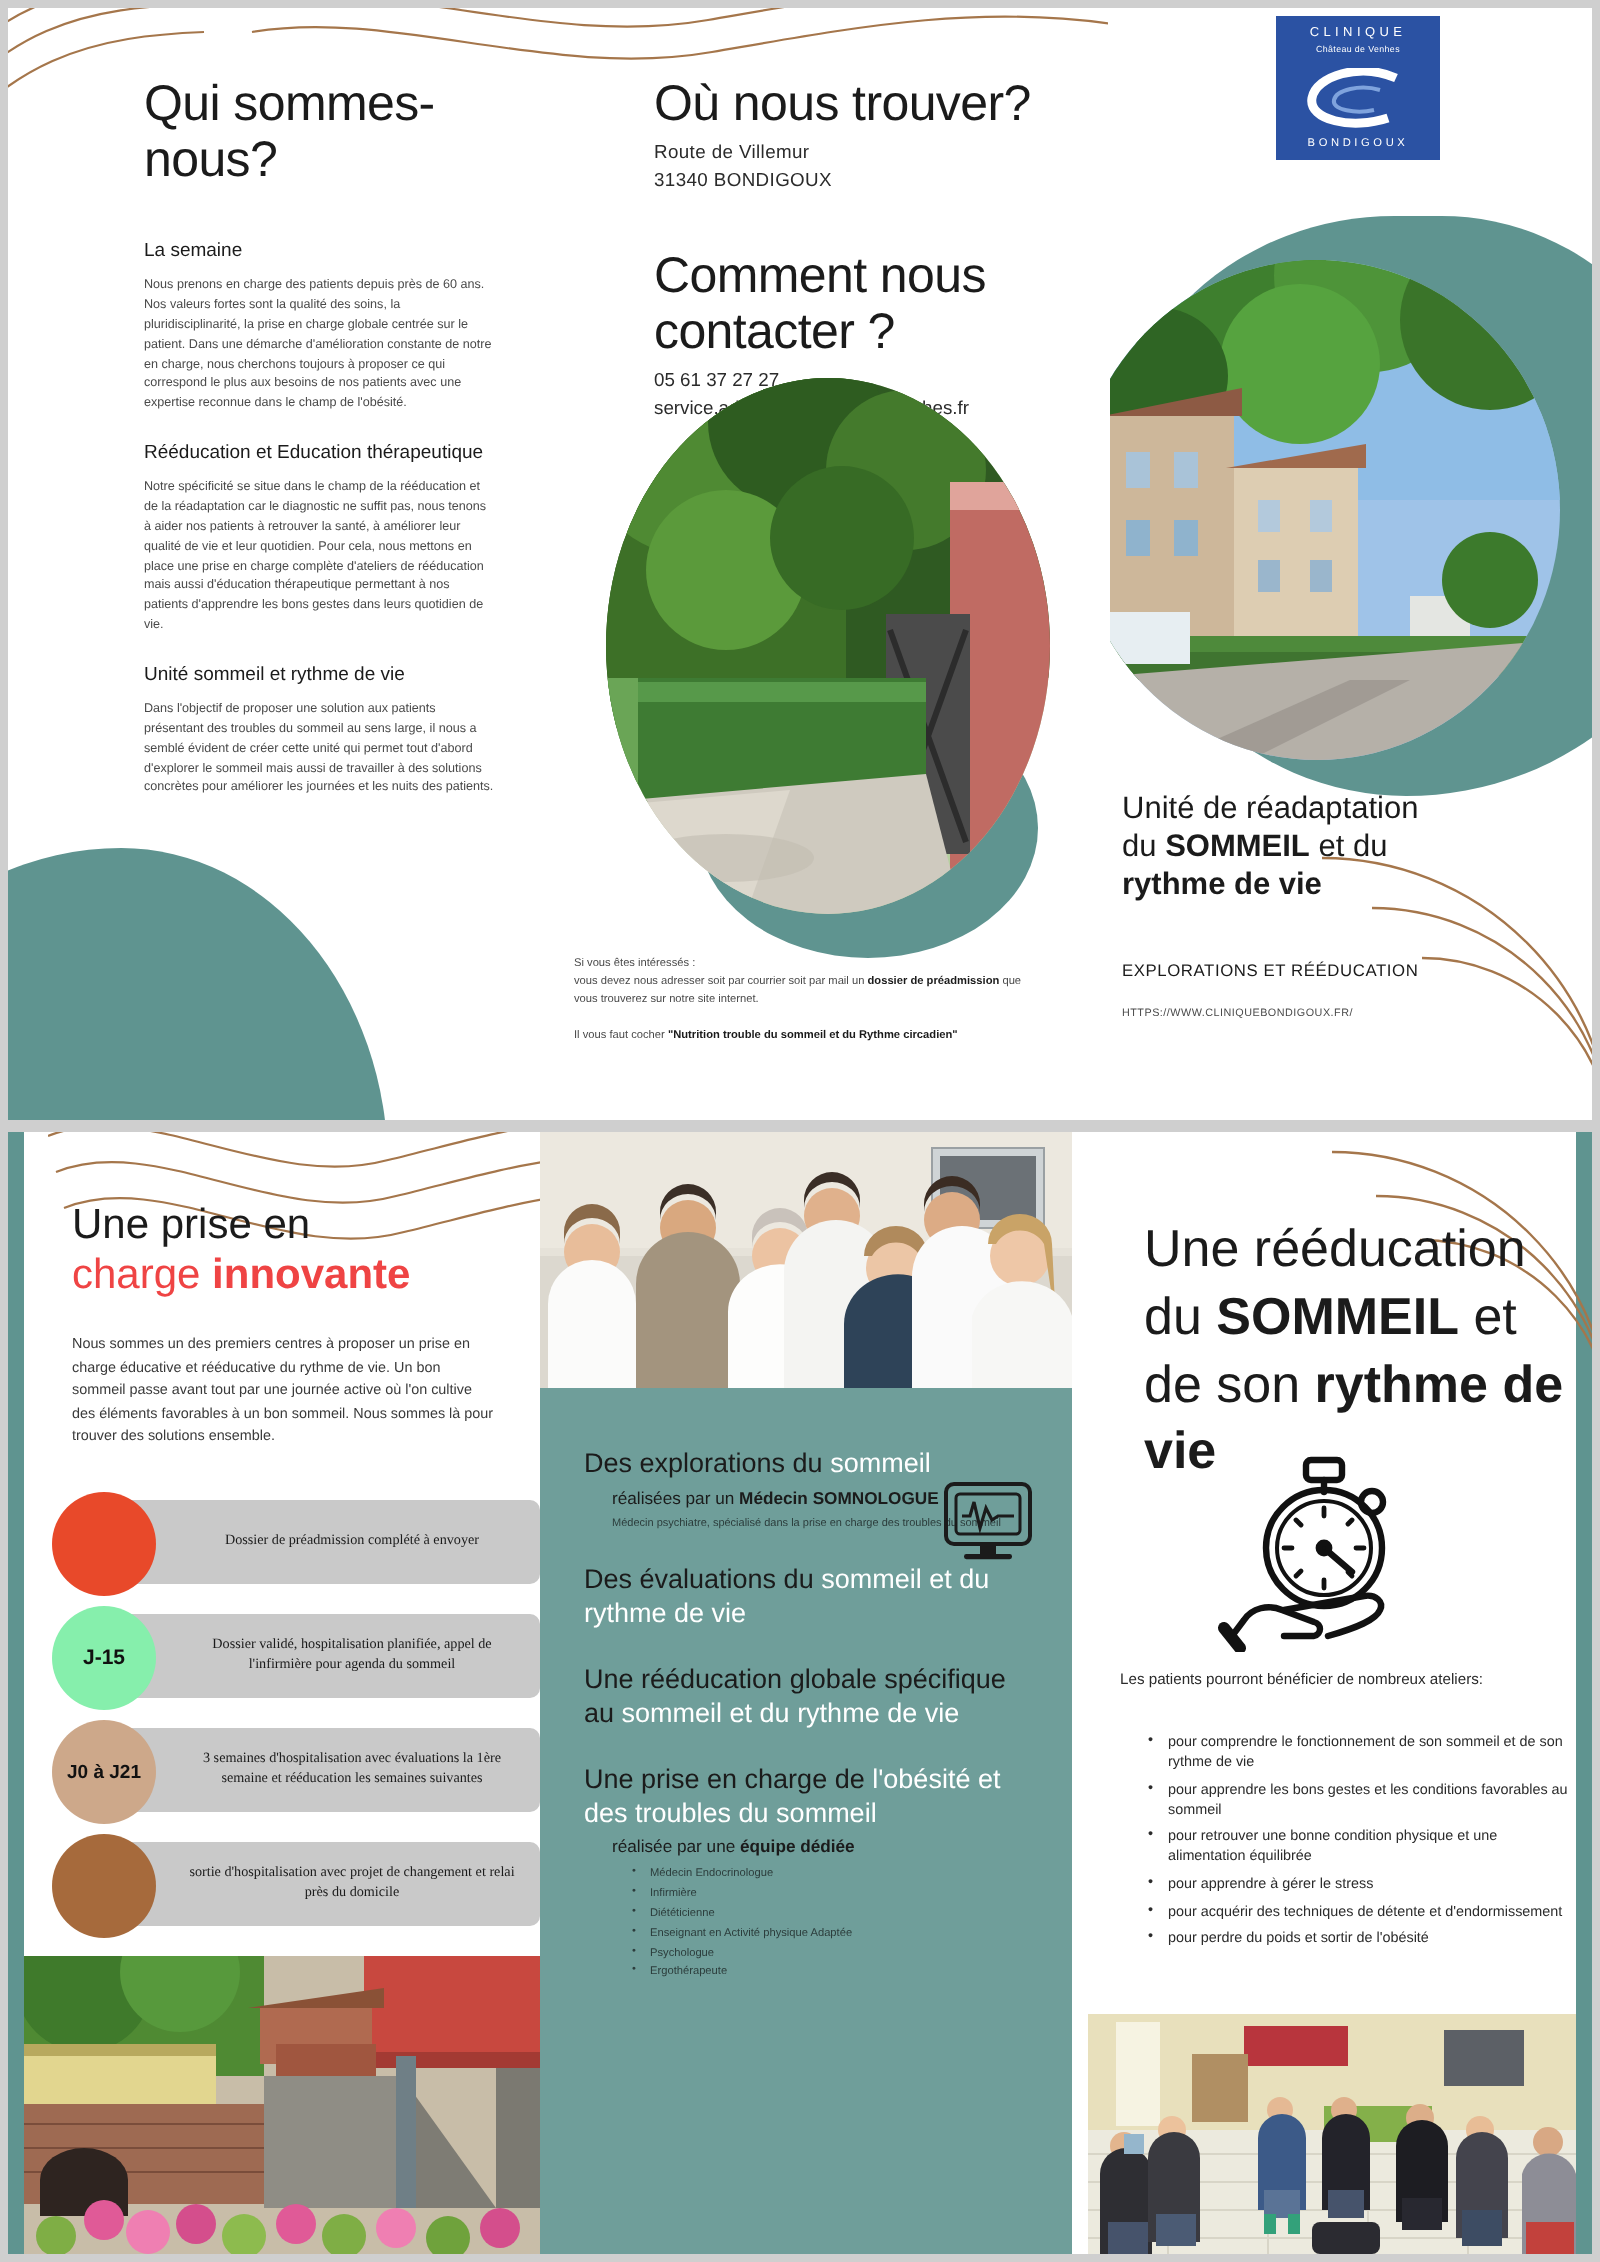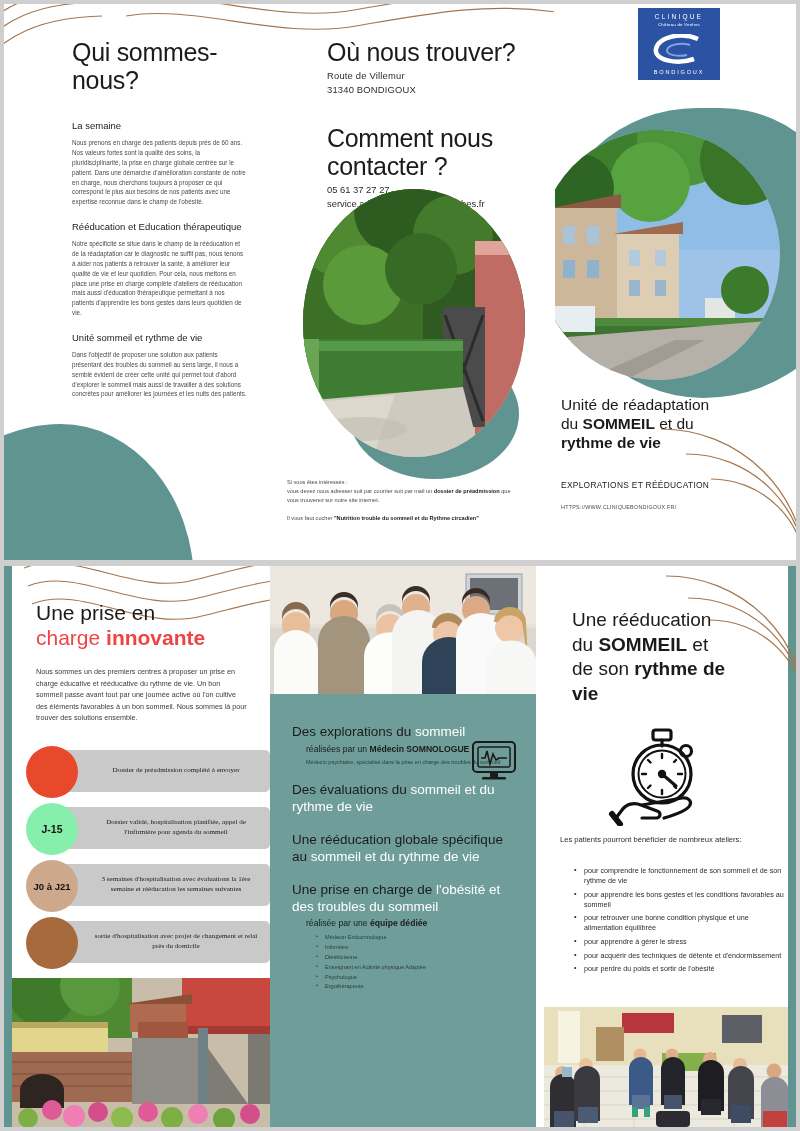--- a/index.html
+++ b/index.html
@@ -147,21 +147,21 @@
   .tc-sub b { font-weight:700;}
   .tc-note { font-size:5.5px; color:#2c3d3c; line-height:1.5; margin-top:4px; padding-left:14px;}
   .tc-gap { height: 16px; }
   .eeg-icon { position:absolute; right:18px; top:40px; }
   .tc-list { list-style:none; margin-top:5px; padding-left:24px;}
   .tc-list li { font-size:5.6px; color:#2c3d3c; line-height:1.75; position:relative; padding-left:9px;}
   .tc-list li:before { content:"•"; position:absolute; left:0; top:-1px; }
 
   
   .b3-title { position:absolute; left:36px; top:42px; width:215px; }
-  .b3-title .ln { font-size:19px; font-weight:400; color:#1b1b1b; line-height:1.3;}
+  .b3-title .ln { font-size:26px; font-weight:400; color:#1b1b1b; line-height:1.3;}
   .b3-title .ln b { font-weight:700; }
   .watch-wrap { position:absolute; left:72px; top:160px; }
   .b3-lead { position:absolute; left:24px; top:268px; width:222px; font-size:7.6px; line-height:1.5; color:#2b2b2b;}
   .b3-list { position:absolute; left:38px; top:300px; width:212px; list-style:none;}
   .b3-list li { font-size:7.2px; line-height:1.4; color:#2b2b2b; position:relative; padding-left:10px; margin-bottom:3.5px;}
   .b3-list li:before { content:"•"; position:absolute; left:0; top:-1px; }
   .b3-photo { position:absolute; left:8px; top:441px; width:244px; height:120px; overflow:hidden;}
 
   .arcs-b3 { position:absolute; right:-10px; top:-20px; width:170px; height:170px; pointer-events:none;}
   .waves-b1 { position:absolute; left:20px; top:-6px; width:300px; height:80px; pointer-events:none;}

